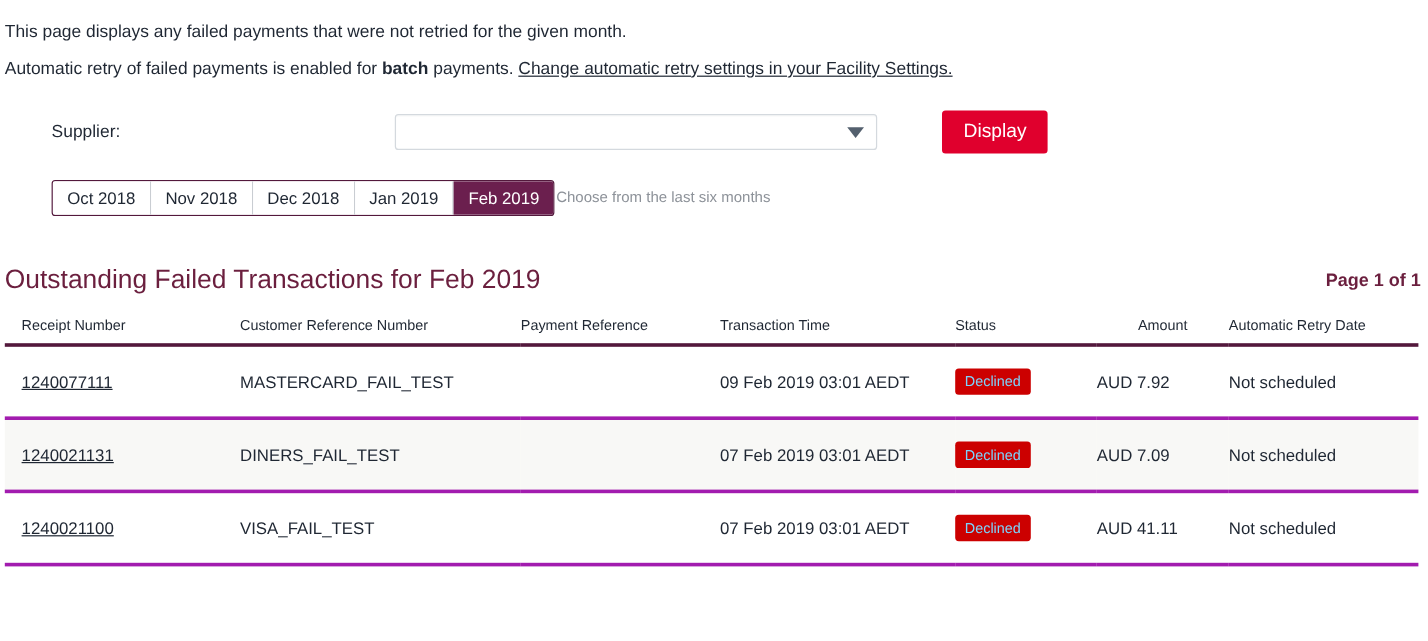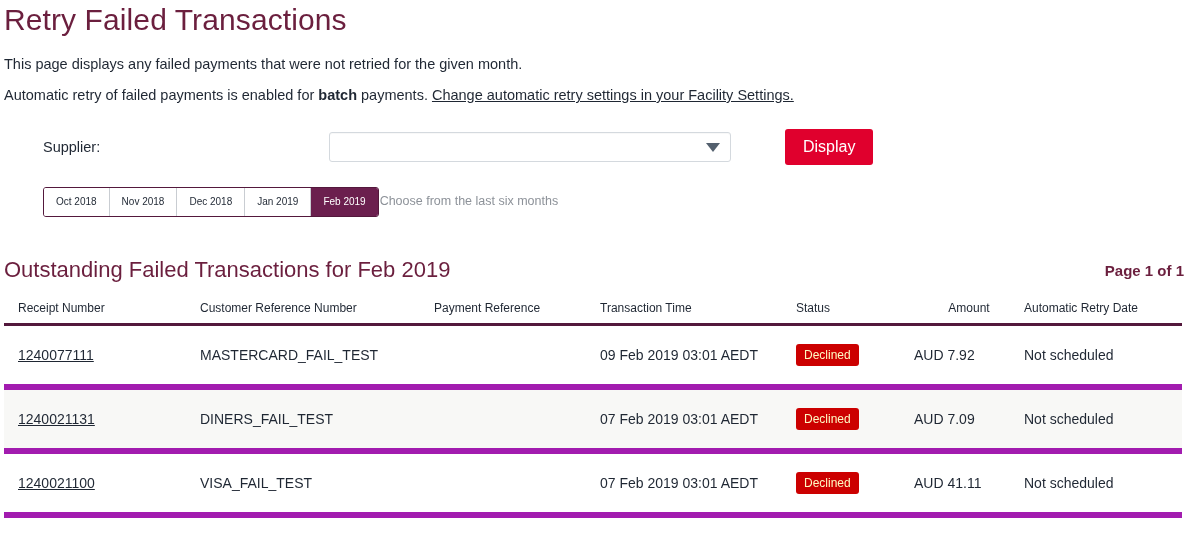--- a/index.html
+++ b/index.html
@@ -133,21 +133,21 @@
   
   .month-group {
     display: flex;
     border-radius: 3px;
     overflow: hidden;
     width: max-content;
     border: 1px solid #53183c;
   }
   .month-btn {
     font-family: "Liberation Sans", sans-serif;
-    font-size: 10px;
+    font-size: 14px;
     color: #1f2733;
     background: #ffffff;
     border: 0;
     border-right: 1px solid #c9cdd2;
     padding: 0 12px;
     height: 28px;
     line-height: 28px;
     cursor: pointer;
     white-space: nowrap;
     text-align: center;
@@ -194,21 +194,21 @@
     padding: 0 0 8px 0;
     border-bottom: 3px solid #53183c;
     vertical-align: bottom;
   }
   table.txn thead th.right { text-align: center; margin-top: 40px; }
 
   table.txn tbody td {
     font-size: 14px;
     color: #1f2733;
     padding: 18px 0 18px 0;
-    border-bottom: 6px solid #a21caf;
+    border-bottom: 3px solid #a21caf;
     vertical-align: middle;
   }
   table.txn tbody tr.alt td { background: #f8f8f6; }
   table.txn tbody td.right { text-align: left; }
 
   .col-receipt  { width: 196px; padding-left: 14px !important; }
   .col-custref  { width: 234px; }
   .col-payref   { width: 166px; }
   .col-time     { width: 196px; }
   .col-status   { width: 118px; }
@@ -219,34 +219,33 @@
 
   .receipt-link {
     color: #1f2733;
     text-decoration: underline;
     cursor: pointer;
   }
 
   .badge {
     display: inline-block;
     background: #cc0000;
-    color: #fef9c3;
+    color: #7dd3fc;
     font-size: 12px;
     line-height: 16px;
     padding: 3px 8px 3px 8px;
     border-radius: 3px;
     white-space: nowrap;
   }
 </style>
 </head>
 <body>
 
 <div class="page">
 
-  <h1 class="page-title">Retry Failed Transactions</h1>
 
   <div class="intro">
     <p class="intro-line first">This page displays any failed payments that were not retried for the given month.</p>
     <p class="intro-line second"><span>Automatic retry of failed payments is enabled for </span><b>batch</b><span> payments. </span><a class="inline-link">Change automatic retry settings in your Facility Settings.</a></p>
   </div>
 
   <div class="form-row supplier">
     <div class="form-label">Supplier:</div>
     <div class="form-control-col">
       <div class="combo-wrap">

